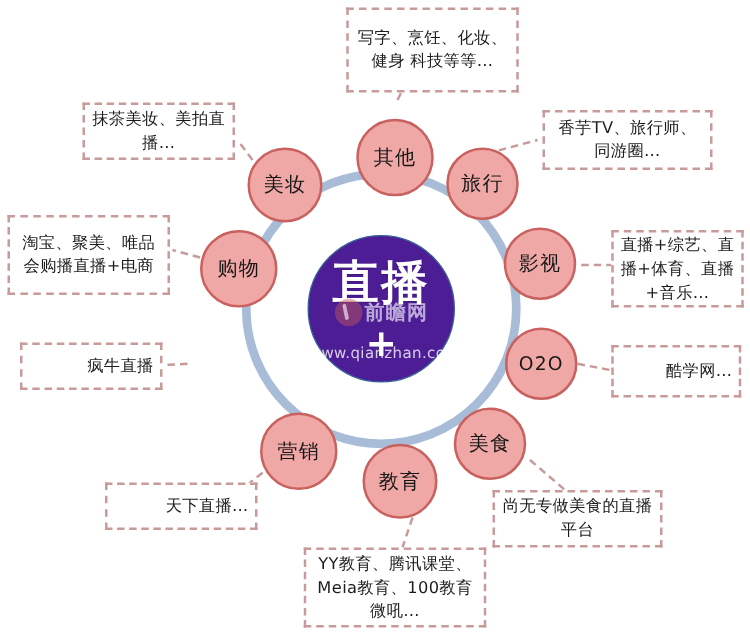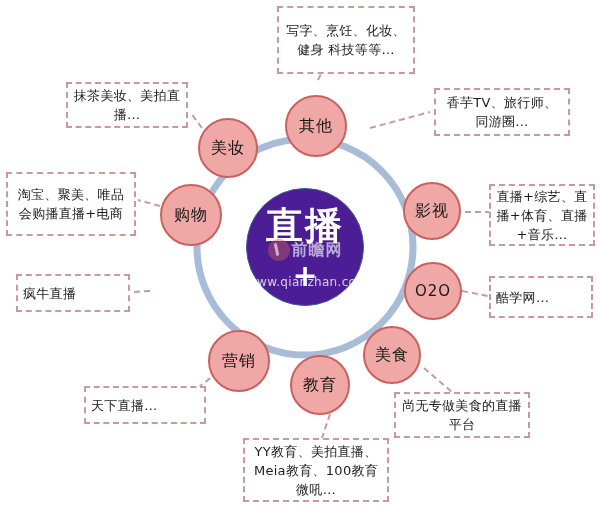--- a/index.html
+++ b/index.html
@@ -33,21 +33,21 @@
   .node{position:absolute;border-radius:50%;
         background:#efa8a6;border:2px solid #c9615e;
         display:flex;align-items:center;justify-content:center;
         box-sizing:border-box;}
   .node-label{font-size:16px;color:#171717;line-height:1;letter-spacing:1px;
               white-space:nowrap;}
   .node.small .node-label{font-size:15px;}
 
   .callout{position:absolute;box-sizing:border-box;
            border:2px dashed #c99a9a;background:#ffffff;
-           display:flex;align-items:center;justify-content:flex-start;
+           display:flex;align-items:center;justify-content:flex-end;
            text-align:center;padding:4px 5px;}
   .callout-text{font-size:13px;line-height:19px;color:#1c1c1c;letter-spacing:.3px;}
 </style>
 </head>
 <body>
 
 <div id="canvas">
 
   <svg class="links" viewBox="0 0 600 507" xmlns="http://www.w3.org/2000/svg">
 
@@ -76,20 +76,23 @@
       </div>
       <div class="wm-url">www.qianzhan.com</div>
     </div>
     <span class="hub-plus">+</span>
   </div>
 
   <div class="node" style="left:285px;top:95px;width:62px;height:62px;text-align:right;">
     <span class="node-label">其他</span>
   </div>
 
+  <div class="node" style="left:357px;top:118px;width:58px;height:58px;">
+    <span class="node-label">旅行</span>
+  </div>
 
   <div class="node" style="left:403px;top:182px;width:58px;height:58px;">
     <span class="node-label">影视</span>
   </div>
 
   <div class="node small" style="left:404px;top:262px;width:58px;height:58px;">
     <span class="node-label">O2O</span>
   </div>
 
   <div class="node" style="left:363px;top:326px;width:58px;height:58px;">
@@ -127,21 +130,21 @@
 
   <div class="callout" style="left:489px;top:276px;width:104px;height:42px;">
     <span class="callout-text">酷学网…</span>
   </div>
 
   <div class="callout" style="left:394px;top:392px;width:136px;height:46px;">
     <span class="callout-text">尚无专做美食的直播平台</span>
   </div>
 
   <div class="callout" style="left:243px;top:438px;width:146px;height:64px;">
-    <span class="callout-text">YY教育、美拍直播、Meia教育、100教育  微吼…</span>
+    <span class="callout-text">YY教育、腾讯课堂、Meia教育、100教育  微吼…</span>
   </div>
 
   <div class="callout" style="left:84px;top:386px;width:122px;height:38px;">
     <span class="callout-text">天下直播…</span>
   </div>
 
   <div class="callout" style="left:16px;top:274px;width:114px;height:38px;">
     <span class="callout-text">疯牛直播</span>
   </div>
 

